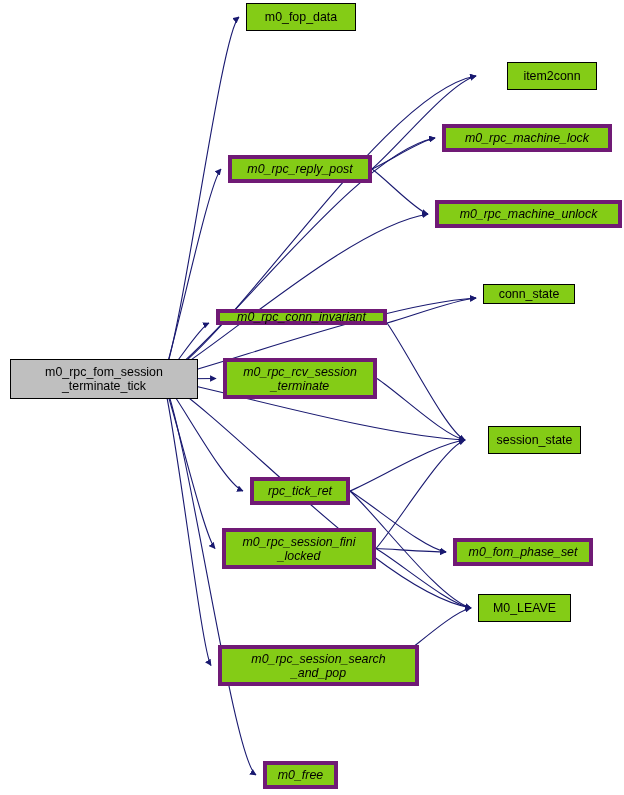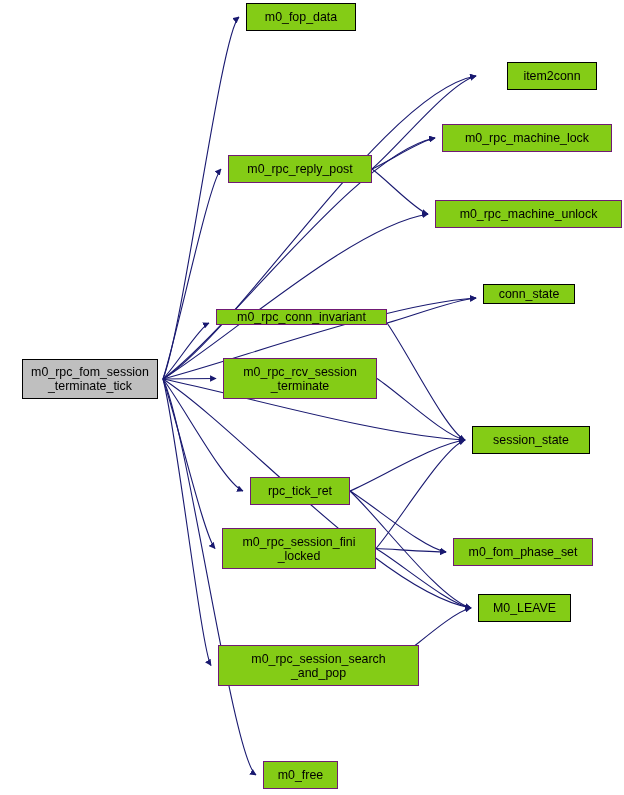--- a/index.html
+++ b/index.html
@@ -21,21 +21,21 @@
     text-align:center;
     background:#84cc16;
     font-size:12.4px;
     line-height:14px;
     color:#000000;
     white-space:pre-line;
     letter-spacing:0px;
     z-index:5;
   }
   .node.black{border:1px solid #000000;}
-  .node.red{border:1px solid #701a75;}
+  .node.red{border:4px solid #701a75;font-style:italic;}
   .node.current{background:#bfbfbf;border:1px solid #000000;}
 </style>
 </head>
 <body>
 
 <div id="canvas">
   <svg id="edges" viewBox="0 0 624 795" xmlns="http://www.w3.org/2000/svg">
     <defs>
       <marker id="arrow" viewBox="0 0 10 10" refX="9" refY="5" markerWidth="6" markerHeight="6" orient="auto-start-reverse">
         <path d="M 0 0 L 10 5 L 0 10 z" fill="#191970"></path>
@@ -65,32 +65,32 @@
         <path d="M 350 491 C 375.4925 506.555, 421.8425 547.425, 446 552" marker-end="url(#arrow)"></path>
         <path d="M 350 491 C 381.68 520.835, 439.28 599.225, 471 608" marker-end="url(#arrow)"></path>
         <path d="M 350 491 C 380.195 477.995, 435.09499999999997 443.825, 465 440" marker-end="url(#arrow)"></path>
         <path d="M 376 548.5 C 399.76 520.8325, 442.96 448.1375, 465 440" marker-end="url(#arrow)"></path>
         <path d="M 376 548.5 C 395.0575 549.3925, 429.7075 551.7375, 446 552" marker-end="url(#arrow)"></path>
         <path d="M 376 548.5 C 401.245 563.6725, 447.145 603.5375, 471 608" marker-end="url(#arrow)"></path>
         <path d="M 389 665.5 C 411.02750000000003 650.8375, 451.0775 612.3125, 471 608" marker-end="url(#arrow)"></path>
       </g>
   </svg>
   <div id="node-layer">
-      <div class="node current" style="left: 22px; top: 359px; width: 136px; height: 40px;">m0_rpc_fom_session
+      <div class="node current" style="left: 10px; top: 359px; width: 188px; height: 40px;">m0_rpc_fom_session
 _terminate_tick</div>
       <div class="node black" style="left: 246px; top: 3px; width: 110px; height: 28px;">m0_fop_data</div>
       <div class="node black" style="left: 483px; top: 62px; width: 90px; height: 28px; margin-left: 24px;">item2conn</div>
       <div class="node red" style="left: 442px; top: 124px; width: 170px; height: 28px;">m0_rpc_machine_lock</div>
       <div class="node red" style="left: 228px; top: 155px; width: 144px; height: 28px;">m0_rpc_reply_post</div>
       <div class="node red" style="left: 435px; top: 200px; width: 187px; height: 28px;">m0_rpc_machine_unlock</div>
       <div class="node black" style="left: 483px; top: 284px; width: 92px; height: 20px;">conn_state</div>
       <div class="node red" style="left: 216px; top: 309px; width: 171px; height: 16px; text-align: right;">m0_rpc_conn_invariant</div>
       <div class="node red" style="left: 223px; top: 358px; width: 154px; height: 41px;">m0_rpc_rcv_session
 _terminate</div>
-      <div class="node black" style="left: 472px; top: 426px; width: 118px; height: 28px;">session_state</div>
+      <div class="node black" style="left: 488px; top: 426px; width: 93px; height: 28px;">session_state</div>
       <div class="node red" style="left: 250px; top: 477px; width: 100px; height: 28px;">rpc_tick_ret</div>
       <div class="node red" style="left: 222px; top: 528px; width: 154px; height: 41px;">m0_rpc_session_fini
 _locked</div>
       <div class="node red" style="left: 453px; top: 538px; width: 140px; height: 28px;">m0_fom_phase_set</div>
       <div class="node black" style="left: 478px; top: 594px; width: 93px; height: 28px;">M0_LEAVE</div>
       <div class="node red" style="left: 218px; top: 645px; width: 201px; height: 41px;">m0_rpc_session_search
 _and_pop</div>
       <div class="node red" style="left: 263px; top: 761px; width: 75px; height: 28px;">m0_free</div>
     </div>
 </div>

